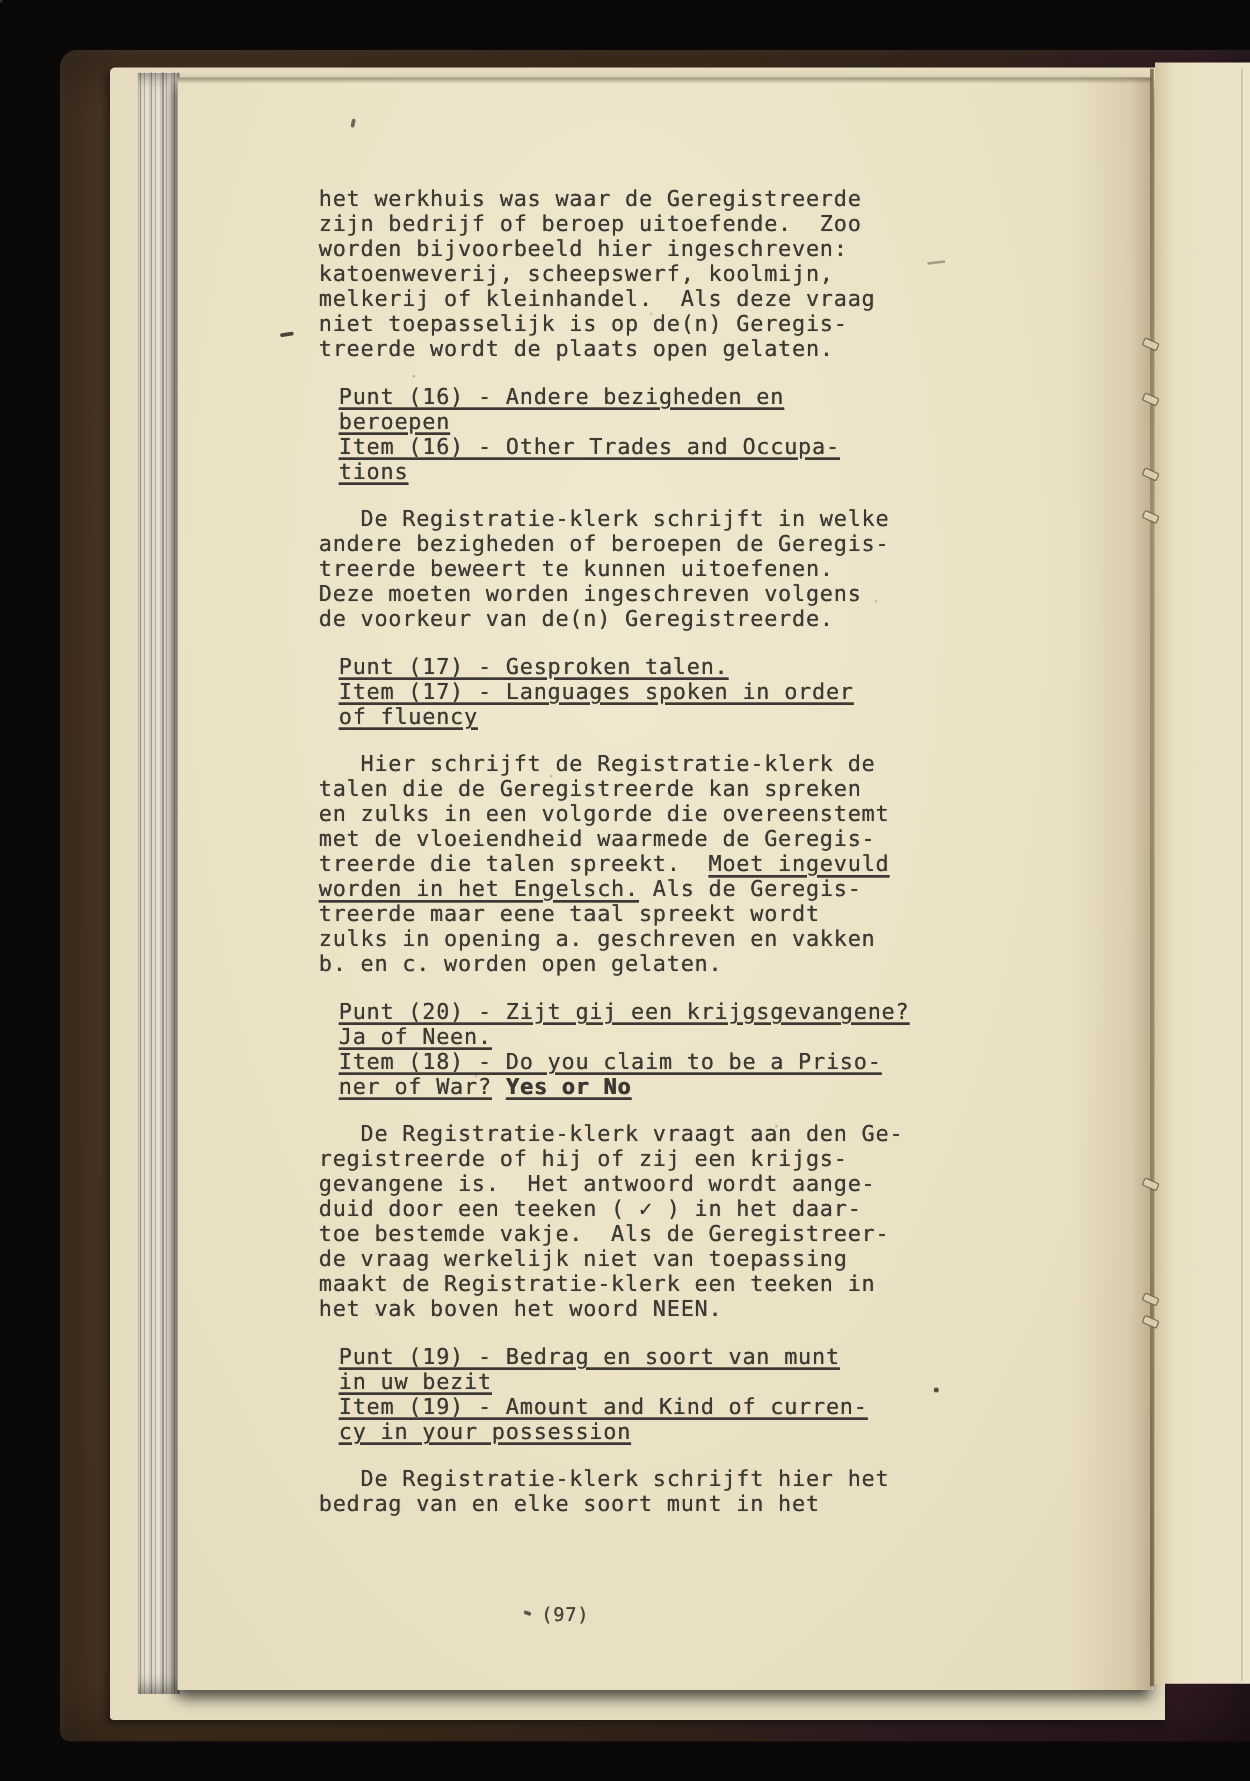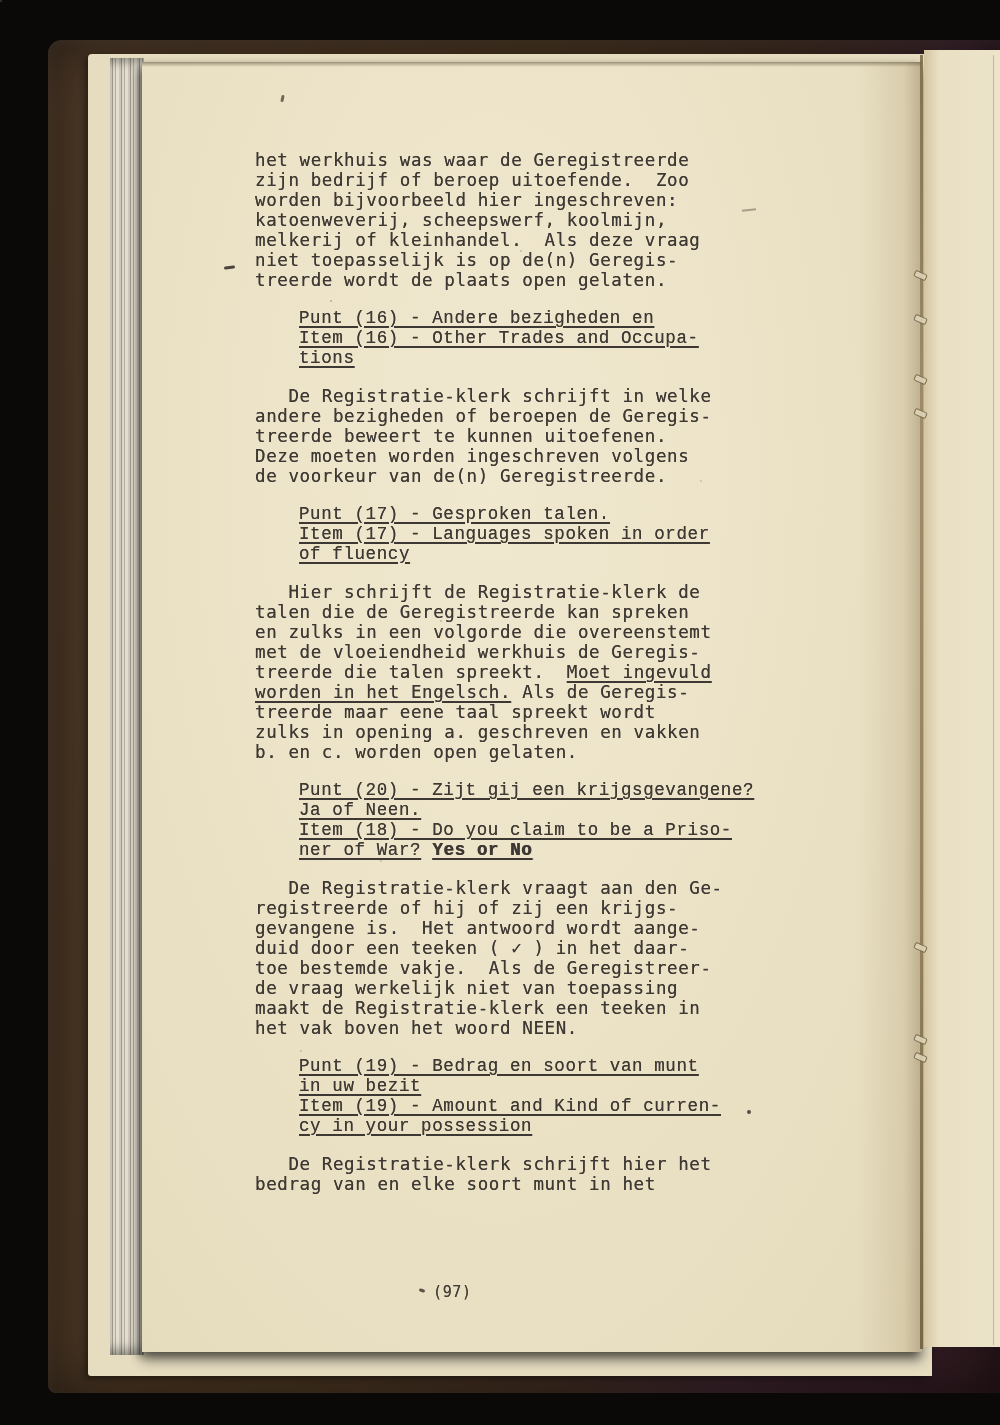--- a/index.html
+++ b/index.html
@@ -62,21 +62,21 @@
     background:#dcd2b6;border:1px solid #776748;border-radius:2px;
     transform:rotate(24deg);opacity:.9;
   }
   
   .text-column{
     position:absolute;left:255px;top:150px;width:500px;
     font-size:17.5px;line-height:20px;letter-spacing:.6px;
     color:#3d3833;text-shadow:0 0 .6px rgba(52,46,40,.75);
   }
   .block{margin:0 0 18px 0;}
-  .block.heading{margin-left:44px;font-family:Liberation Mono, monospace;}
+  .block.heading{margin-left:16px;}
   .line{white-space:pre;height:20px;}
   .u{text-decoration:underline;text-decoration-thickness:1.6px;text-underline-offset:3px;}
   .b{font-weight:bold;text-shadow:.6px 0 0 currentColor;}
   .page-number{
     position:absolute;left:433px;top:1283px;
     font-size:15px;letter-spacing:.6px;color:#45403a;
     text-shadow:0 0 .6px rgba(52,46,40,.7);
   }
   
   .mark{position:absolute;background:#4d453b;}
@@ -120,40 +120,41 @@
         <div class="line"><span>het werkhuis was waar de Geregistreerde</span></div>
         <div class="line"><span>zijn bedrijf of beroep uitoefende.  Zoo</span></div>
         <div class="line"><span>worden bijvoorbeeld hier ingeschreven:</span></div>
         <div class="line"><span>katoenweverij, scheepswerf, koolmijn,</span></div>
         <div class="line"><span>melkerij of kleinhandel.  Als deze vraag</span></div>
         <div class="line"><span>niet toepasselijk is op de(n) Geregis-</span></div>
         <div class="line"><span>treerde wordt de plaats open gelaten.</span></div>
       </div>
       <div class="block heading">
         <div class="line"><span class="u">Punt (16) - Andere bezigheden en</span></div>
+        <div class="line"><span class="u">beroepen</span></div>
         <div class="line"><span class="u">Item (16) - Other Trades and Occupa-</span></div>
         <div class="line"><span class="u">tions</span></div>
       </div>
       <div class="block body">
         <div class="line"><span>   De Registratie-klerk schrijft in welke</span></div>
         <div class="line"><span>andere bezigheden of beroepen de Geregis-</span></div>
         <div class="line"><span>treerde beweert te kunnen uitoefenen.</span></div>
         <div class="line"><span>Deze moeten worden ingeschreven volgens</span></div>
         <div class="line"><span>de voorkeur van de(n) Geregistreerde.</span></div>
       </div>
       <div class="block heading">
         <div class="line"><span class="u">Punt (17) - Gesproken talen.</span></div>
         <div class="line"><span class="u">Item (17) - Languages spoken in order</span></div>
         <div class="line"><span class="u">of fluency</span></div>
       </div>
       <div class="block body">
         <div class="line"><span>   Hier schrijft de Registratie-klerk de</span></div>
         <div class="line"><span>talen die de Geregistreerde kan spreken</span></div>
         <div class="line"><span>en zulks in een volgorde die overeenstemt</span></div>
-        <div class="line"><span>met de vloeiendheid werkhuis de Geregis-</span></div>
+        <div class="line"><span>met de vloeiendheid waarmede de Geregis-</span></div>
         <div class="line"><span>treerde die talen spreekt.  </span><span class="u">Moet ingevuld</span></div>
         <div class="line"><span class="u">worden in het Engelsch.</span><span> Als de Geregis-</span></div>
         <div class="line"><span>treerde maar eene taal spreekt wordt</span></div>
         <div class="line"><span>zulks in opening a. geschreven en vakken</span></div>
         <div class="line"><span>b. en c. worden open gelaten.</span></div>
       </div>
       <div class="block heading">
         <div class="line"><span class="u">Punt (20) - Zijt gij een krijgsgevangene?</span></div>
         <div class="line"><span class="u">Ja of Neen.</span></div>
         <div class="line"><span class="u">Item (18) - Do you claim to be a Priso-</span></div>

